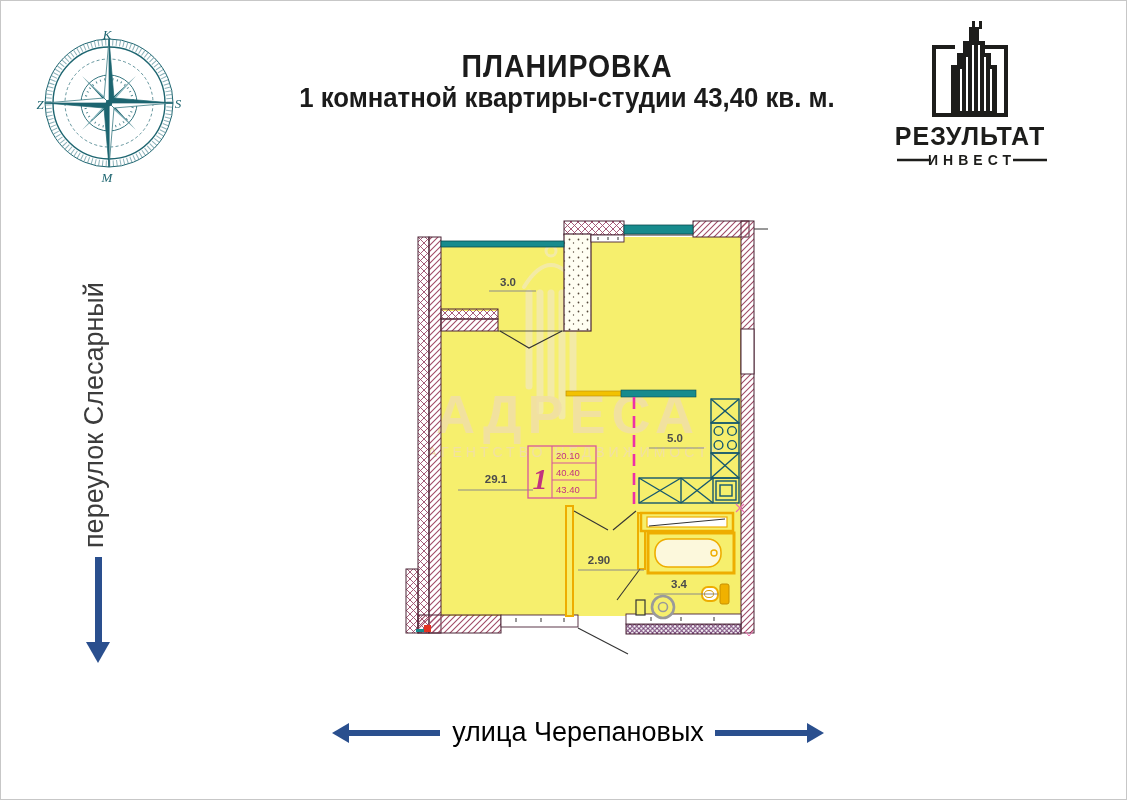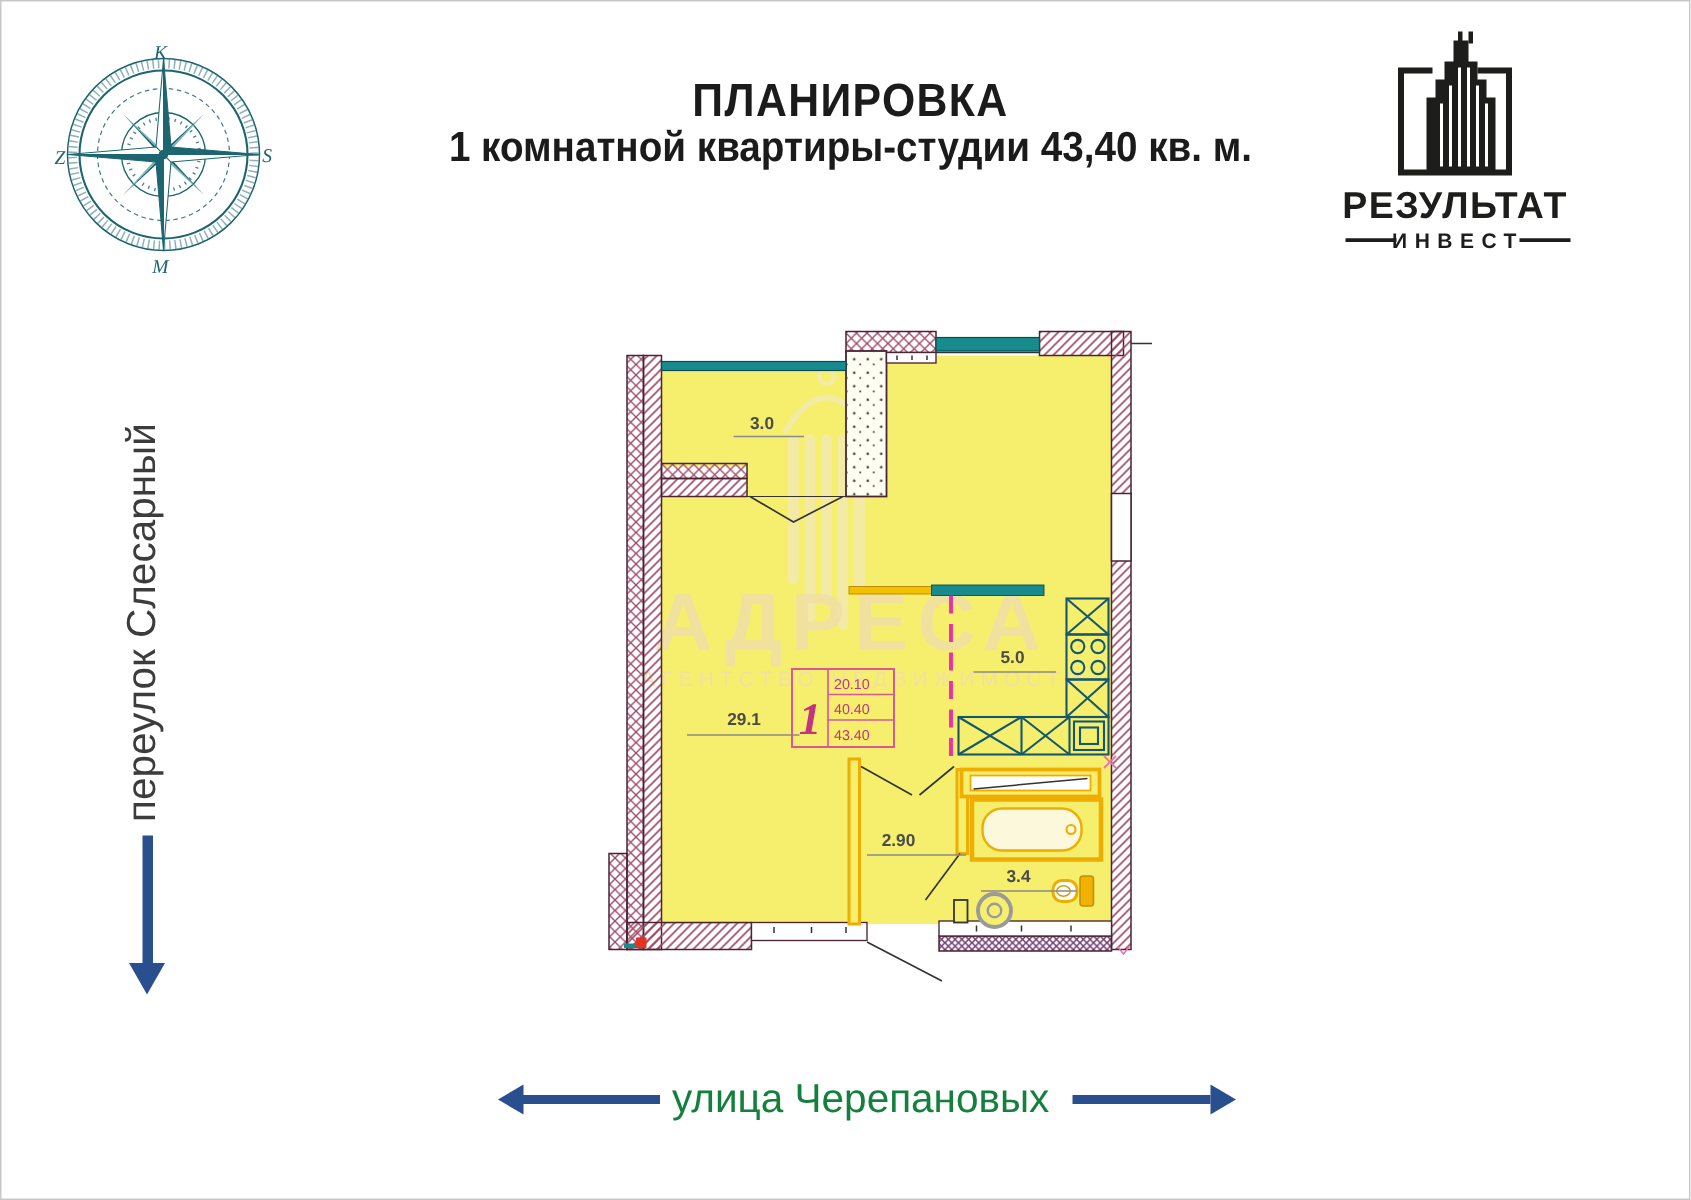--- a/index.html
+++ b/index.html
@@ -6,22 +6,22 @@
   .page{position:relative;width:1127px;height:800px;background:#ffffff;
         border:1px solid #c7c7c7;box-sizing:border-box;overflow:hidden;
         font-family:"Liberation Sans","DejaVu Sans",sans-serif;color:#1c1c1c;margin:0 auto;}
   .title-block{position:absolute;left:246px;top:50px;width:640px;text-align:center;
         transform:scaleX(0.92);transform-origin:center;}
   .title-line1{font-size:31px;font-weight:800;letter-spacing:1px;line-height:1.0;color:#1b1b1b;}
   .title-line2{font-size:28px;font-weight:800;letter-spacing:0px;line-height:1.15;color:#1b1b1b;}
   .street-left{position:absolute;left:-37px;top:402px;width:260px;height:30px;
         transform:rotate(-90deg);transform-origin:center;text-align:center;
         font-size:27px;color:#3c3c3c;white-space:nowrap;}
-  .street-bottom{position:absolute;left:447px;top:716px;width:260px;text-align:left;
-        font-size:27px;color:#15803d;white-space:nowrap;}
+  .street-bottom{position:absolute;left:447px;top:716px;width:260px;text-align:center;
+        font-size:27px;color:#000000;white-space:nowrap;}
   .arrow-line{position:absolute;background:#2a4f8e;}
   .tri{position:absolute;width:0;height:0;}
   .tri-left{border-top:10px solid transparent;border-bottom:10px solid transparent;border-right:17px solid #2a4f8e;}
   .tri-right{border-top:10px solid transparent;border-bottom:10px solid transparent;border-left:17px solid #2a4f8e;}
   .tri-down{border-left:12px solid transparent;border-right:12px solid transparent;border-top:21px solid #2a4f8e;}
   svg text{font-family:"Liberation Sans","DejaVu Sans",sans-serif;}
   .serif-letter{font-family:"Liberation Serif","DejaVu Serif",serif;font-style:italic;}
 </style>
 </head>
 <body>

